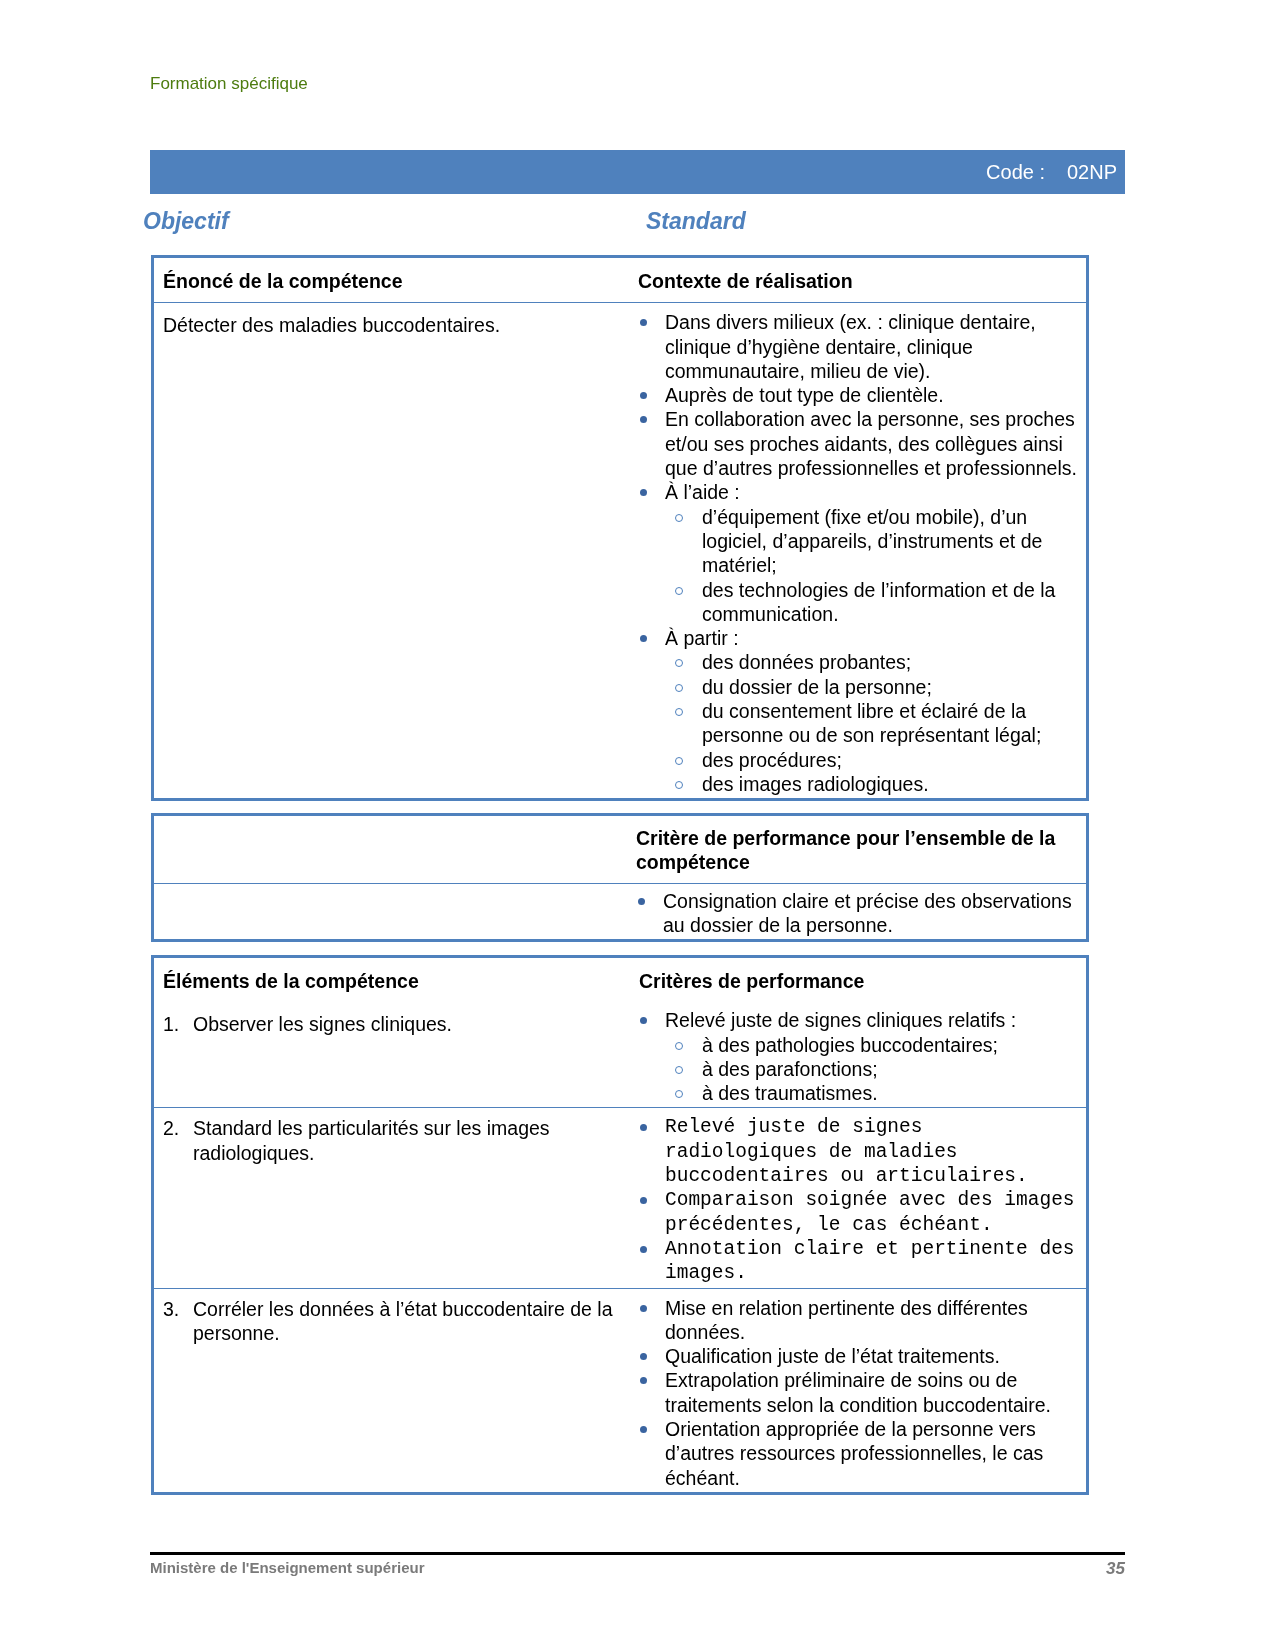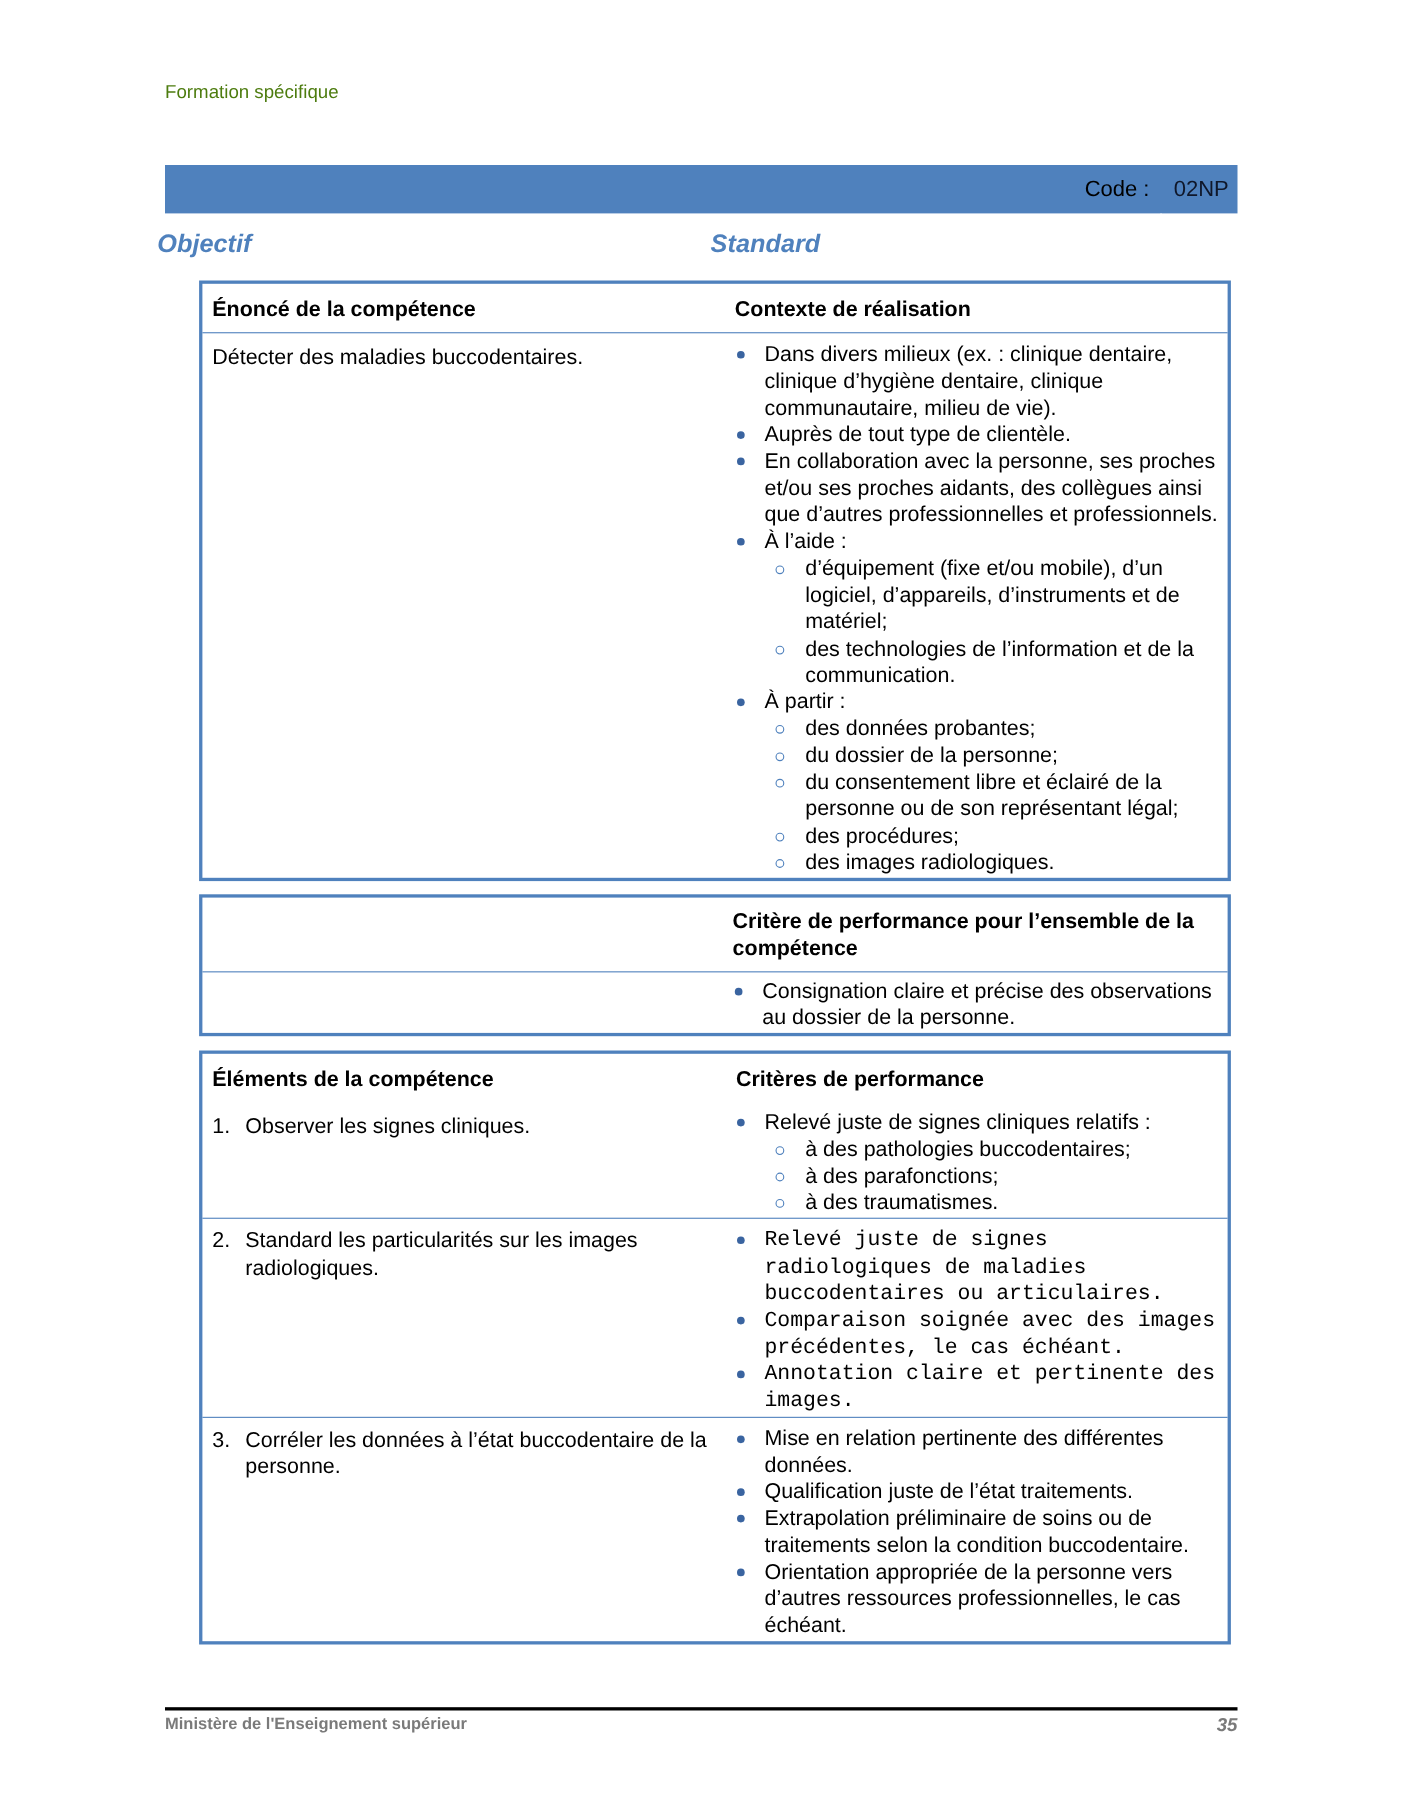--- a/index.html
+++ b/index.html
@@ -1,27 +1,27 @@
 <!DOCTYPE html>
 <html><head>
 <meta charset="utf-8">
 <style>
   html, body { margin: 0; padding: 0; background: #ffffff; }
   body { width: 1275px; height: 1650px; position: relative; overflow: hidden;
          font-family: "Liberation Sans", sans-serif; color: #000; }
   .running-head { position: absolute; left: 150px; top: 74px; font-size: 17px; color: #4d7c0f; }
   .code-bar { position: absolute; left: 150px; top: 150px; width: 975px; height: 44px; background: #4f81bd; }
-  .code-bar .code-label { position: absolute; right: 80px; top: 11px; font-size: 20px; color: #000000; }
-  .code-bar .code-value { position: absolute; right: 8px; top: 11px; font-size: 20px; color: #0f172a; }
+  .code-bar .code-label { position: absolute; right: 80px; top: 11px; font-size: 20px; color: #ffffff; }
+  .code-bar .code-value { position: absolute; right: 8px; top: 11px; font-size: 20px; color: #ffffff; }
   .code-bar .code-sep { position: absolute; right: 69px; top: 44px; width: 1px; height: 6px; background: #ffffff; }
   .section-heading { position: absolute; top: 208px; font-size: 23px; font-weight: bold; font-style: italic; color: #4f81bd; }
   .obj { left: 143px; }
   .std { left: 646px; }
 
-  .tbl { position: absolute; left: 151px; width: 938px; border: 3px solid #4f81bd; box-sizing: border-box; margin-left: 30px; }
+  .tbl { position: absolute; left: 151px; width: 938px; border: 3px solid #4f81bd; box-sizing: border-box; }
   .row { display: flex; border-top: 1.5px solid #4f81bd; }
   .row:first-child { border-top: none; }
   .cell { box-sizing: border-box; font-size: 19.5px; line-height: 24.3px; }
   .c1 { width: 484px; padding: 8px 8px 2px 9px; }
   .c2 { flex: 1; padding: 8px 6px 2px 0px; }
   .hdr { font-weight: bold; }
   .hdr .cell { padding-top: 11px; padding-bottom: 9px; }
 
   ul.b { list-style: none; margin: 0; padding: 0; }
   ul.b > li { position: relative; padding-left: 30px; }

